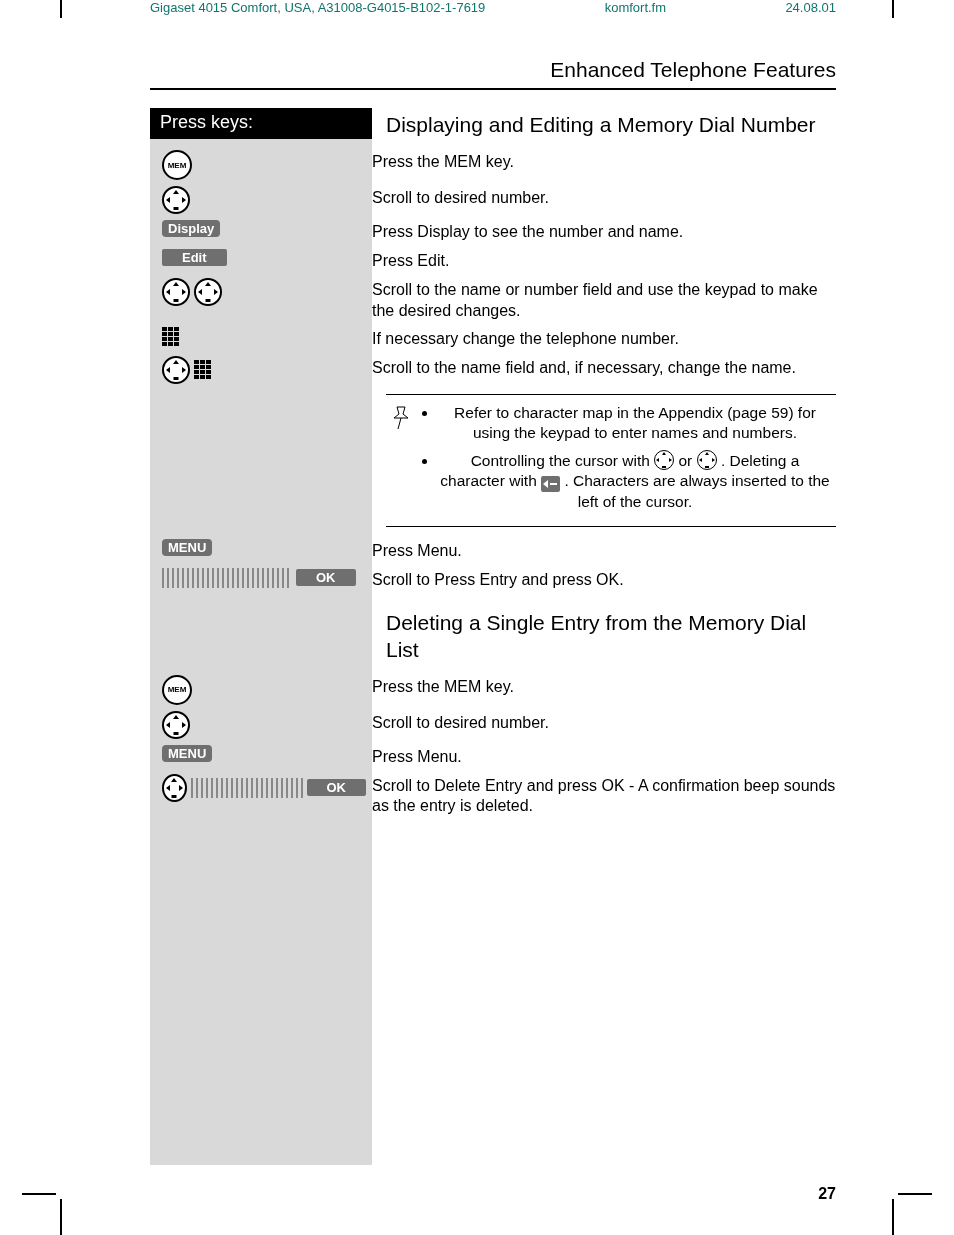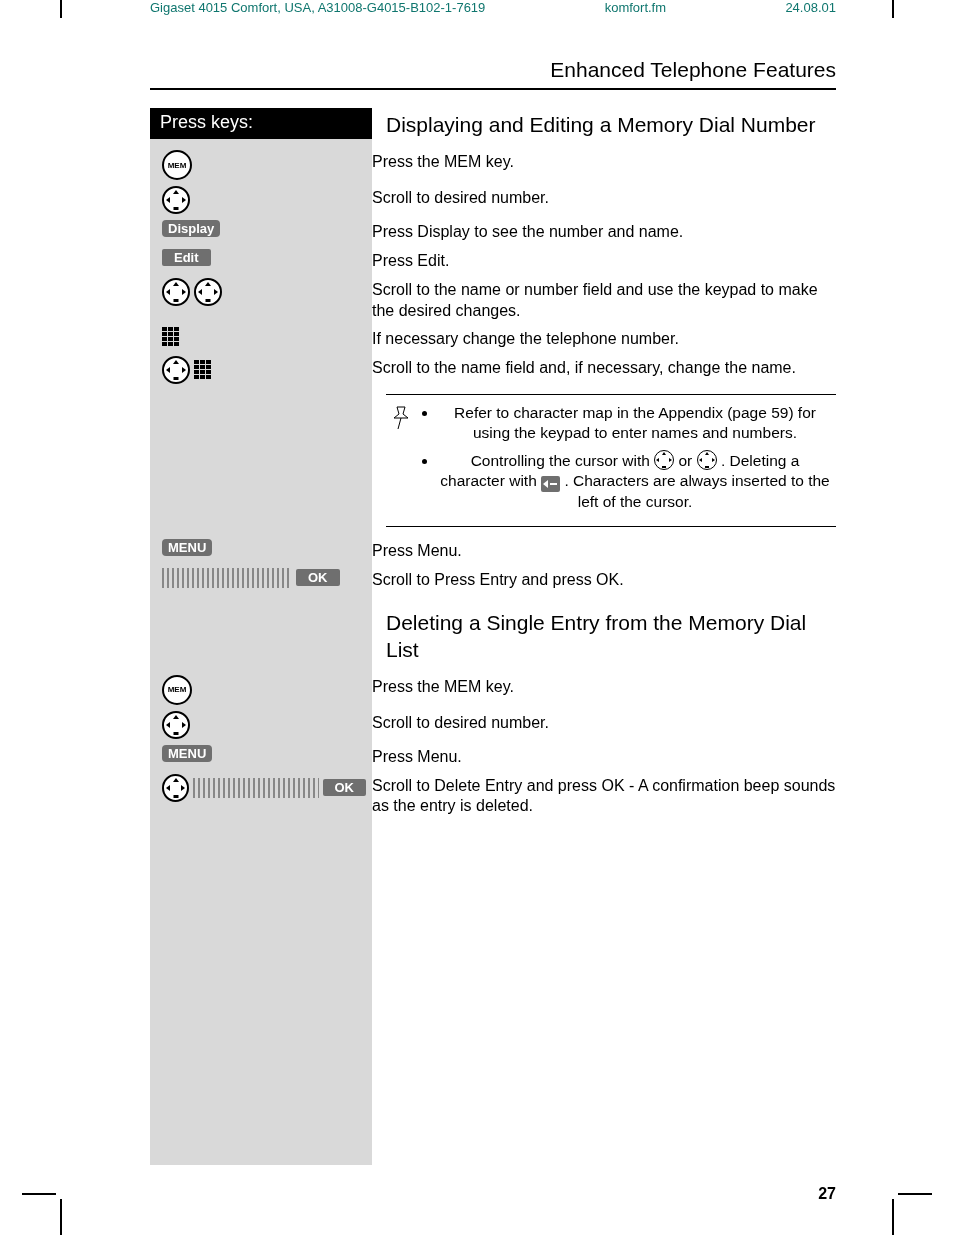--- a/index.html
+++ b/index.html
@@ -129,21 +129,21 @@
     display: inline-flex;
     align-items: center;
     justify-content: center;
     font-weight: 700;
     font-family: Arial, sans-serif;
   }
   .badge-dark {
     background: #6f6f6f;
     color: #fff;
     font-size: 13px;
-    padding: 1px 12px;
+    padding: 1px 20px;
     border-radius: 2px;
   }
   .badge-darkwide {
     background: #6f6f6f;
     color: #fff;
     font-size: 13px;
     padding: 1px 6px;
     border-radius: 4px;
   }
   .mem-circle {

